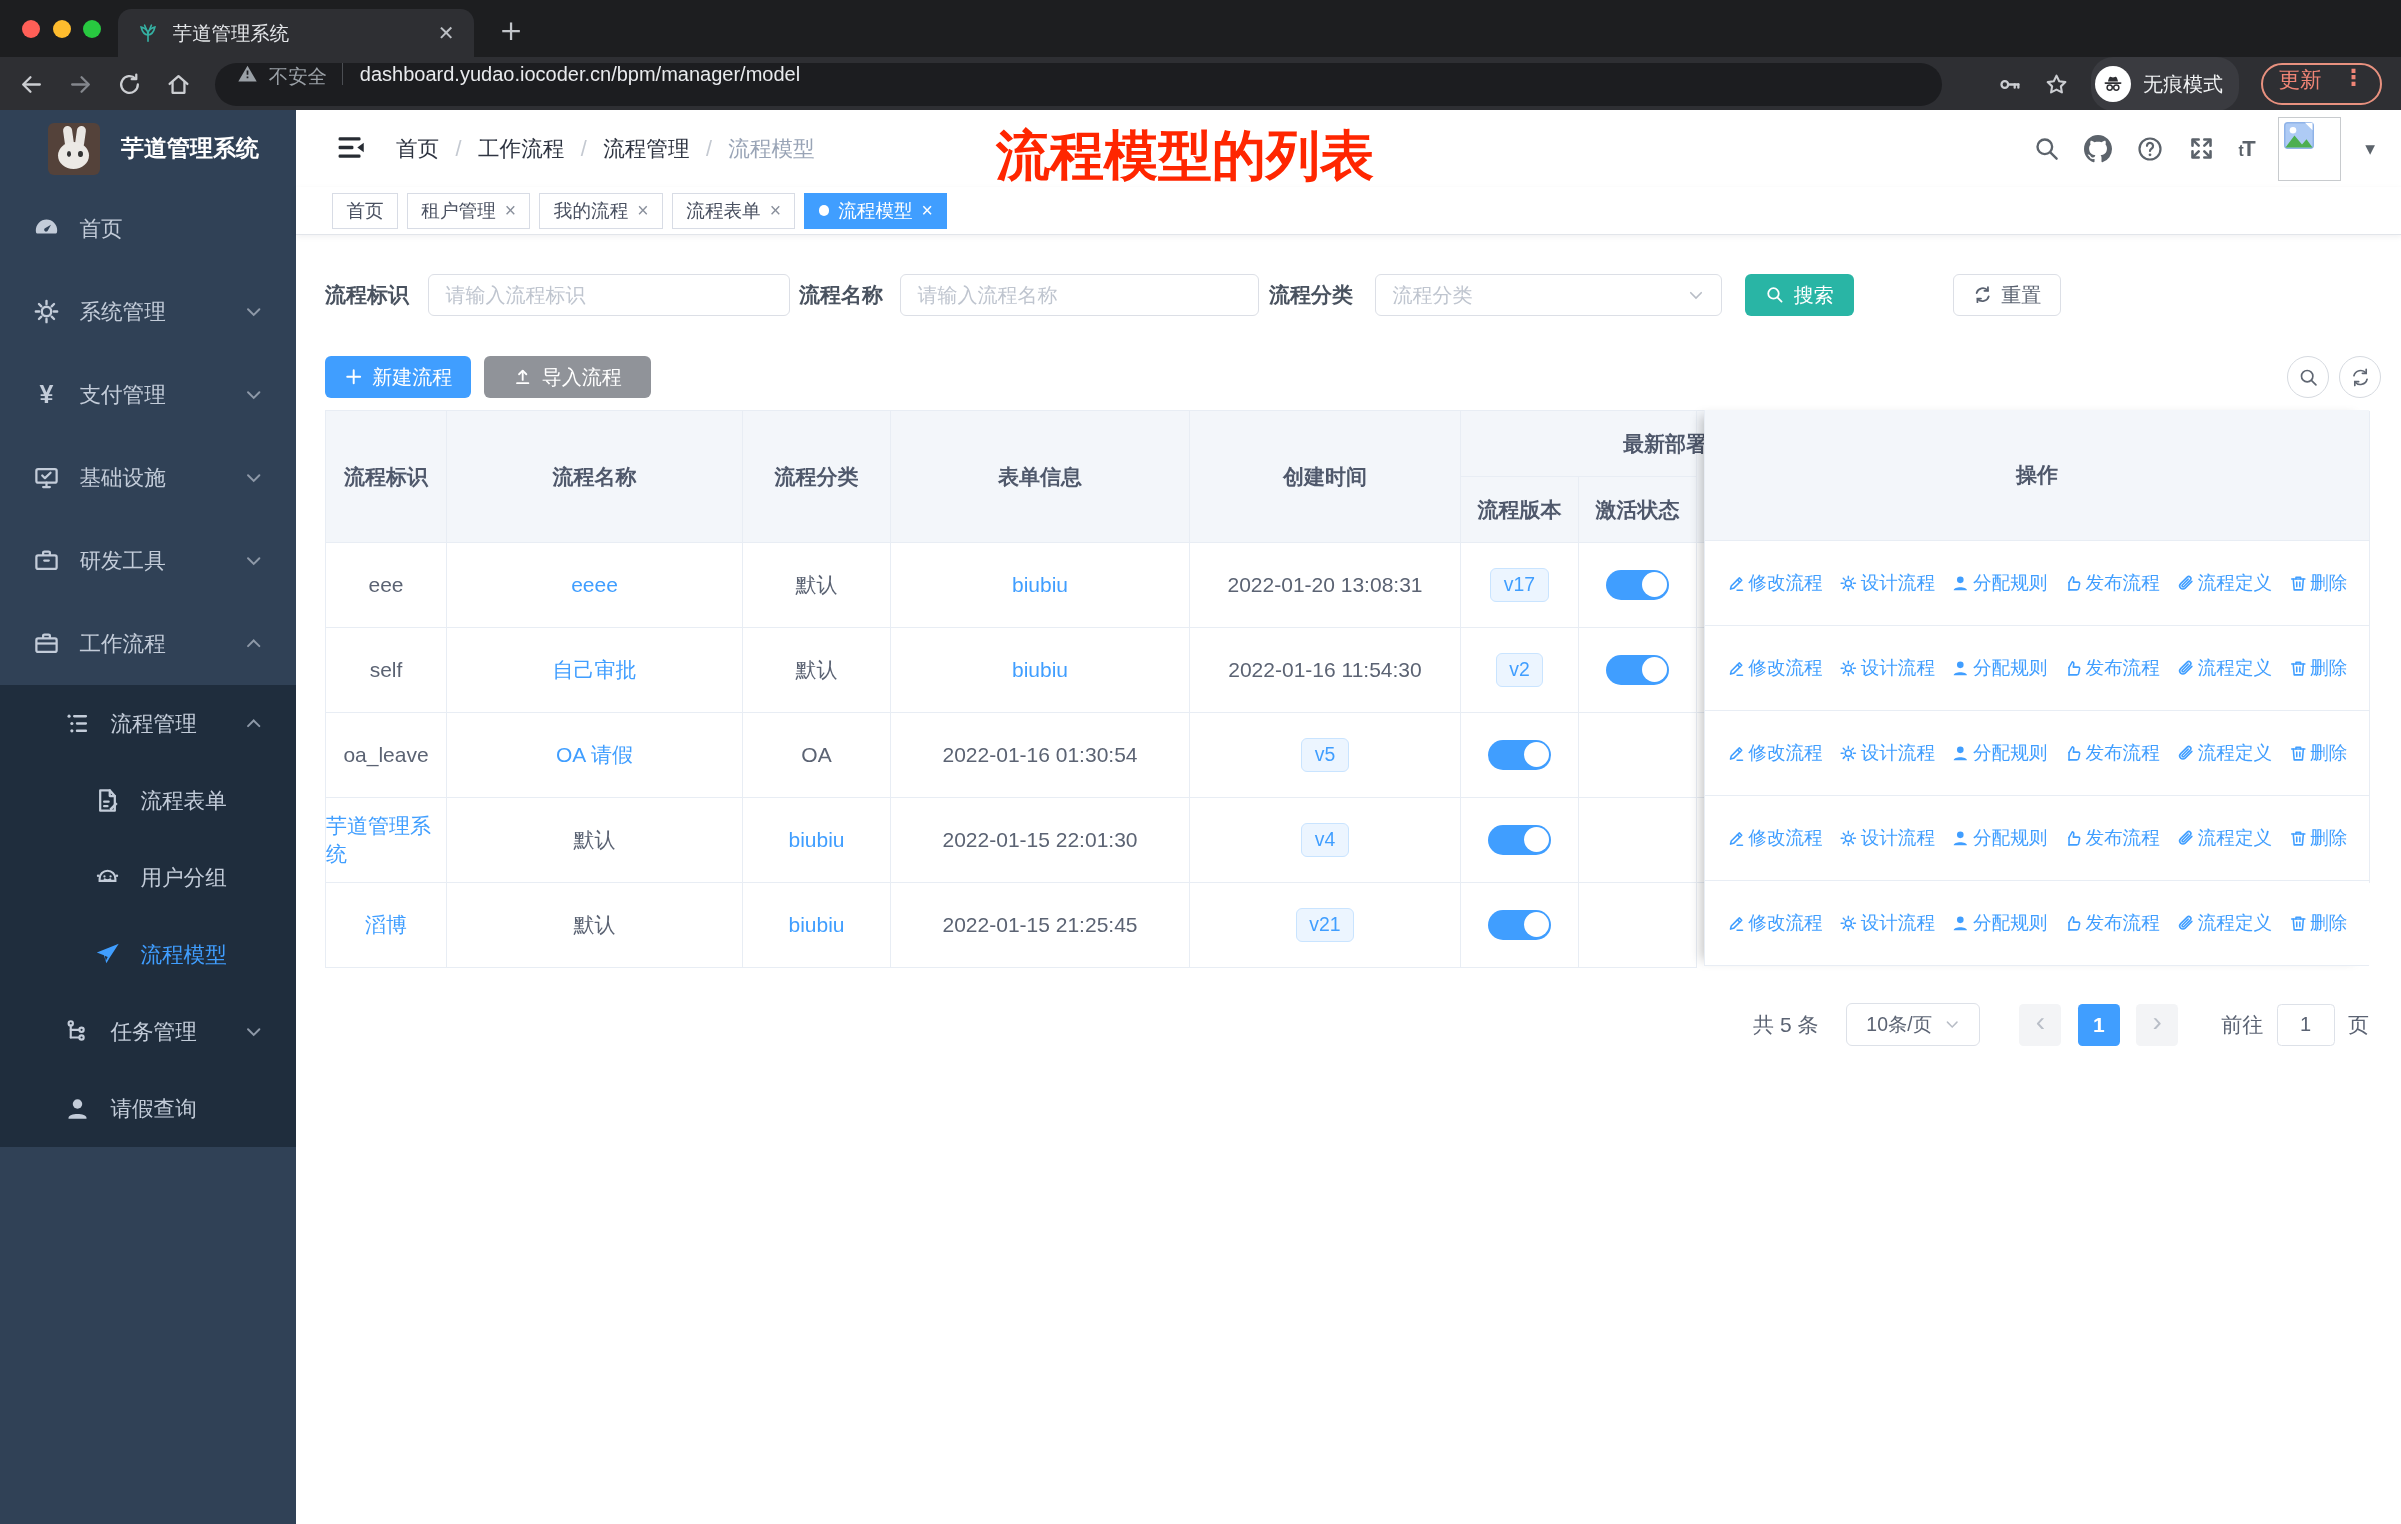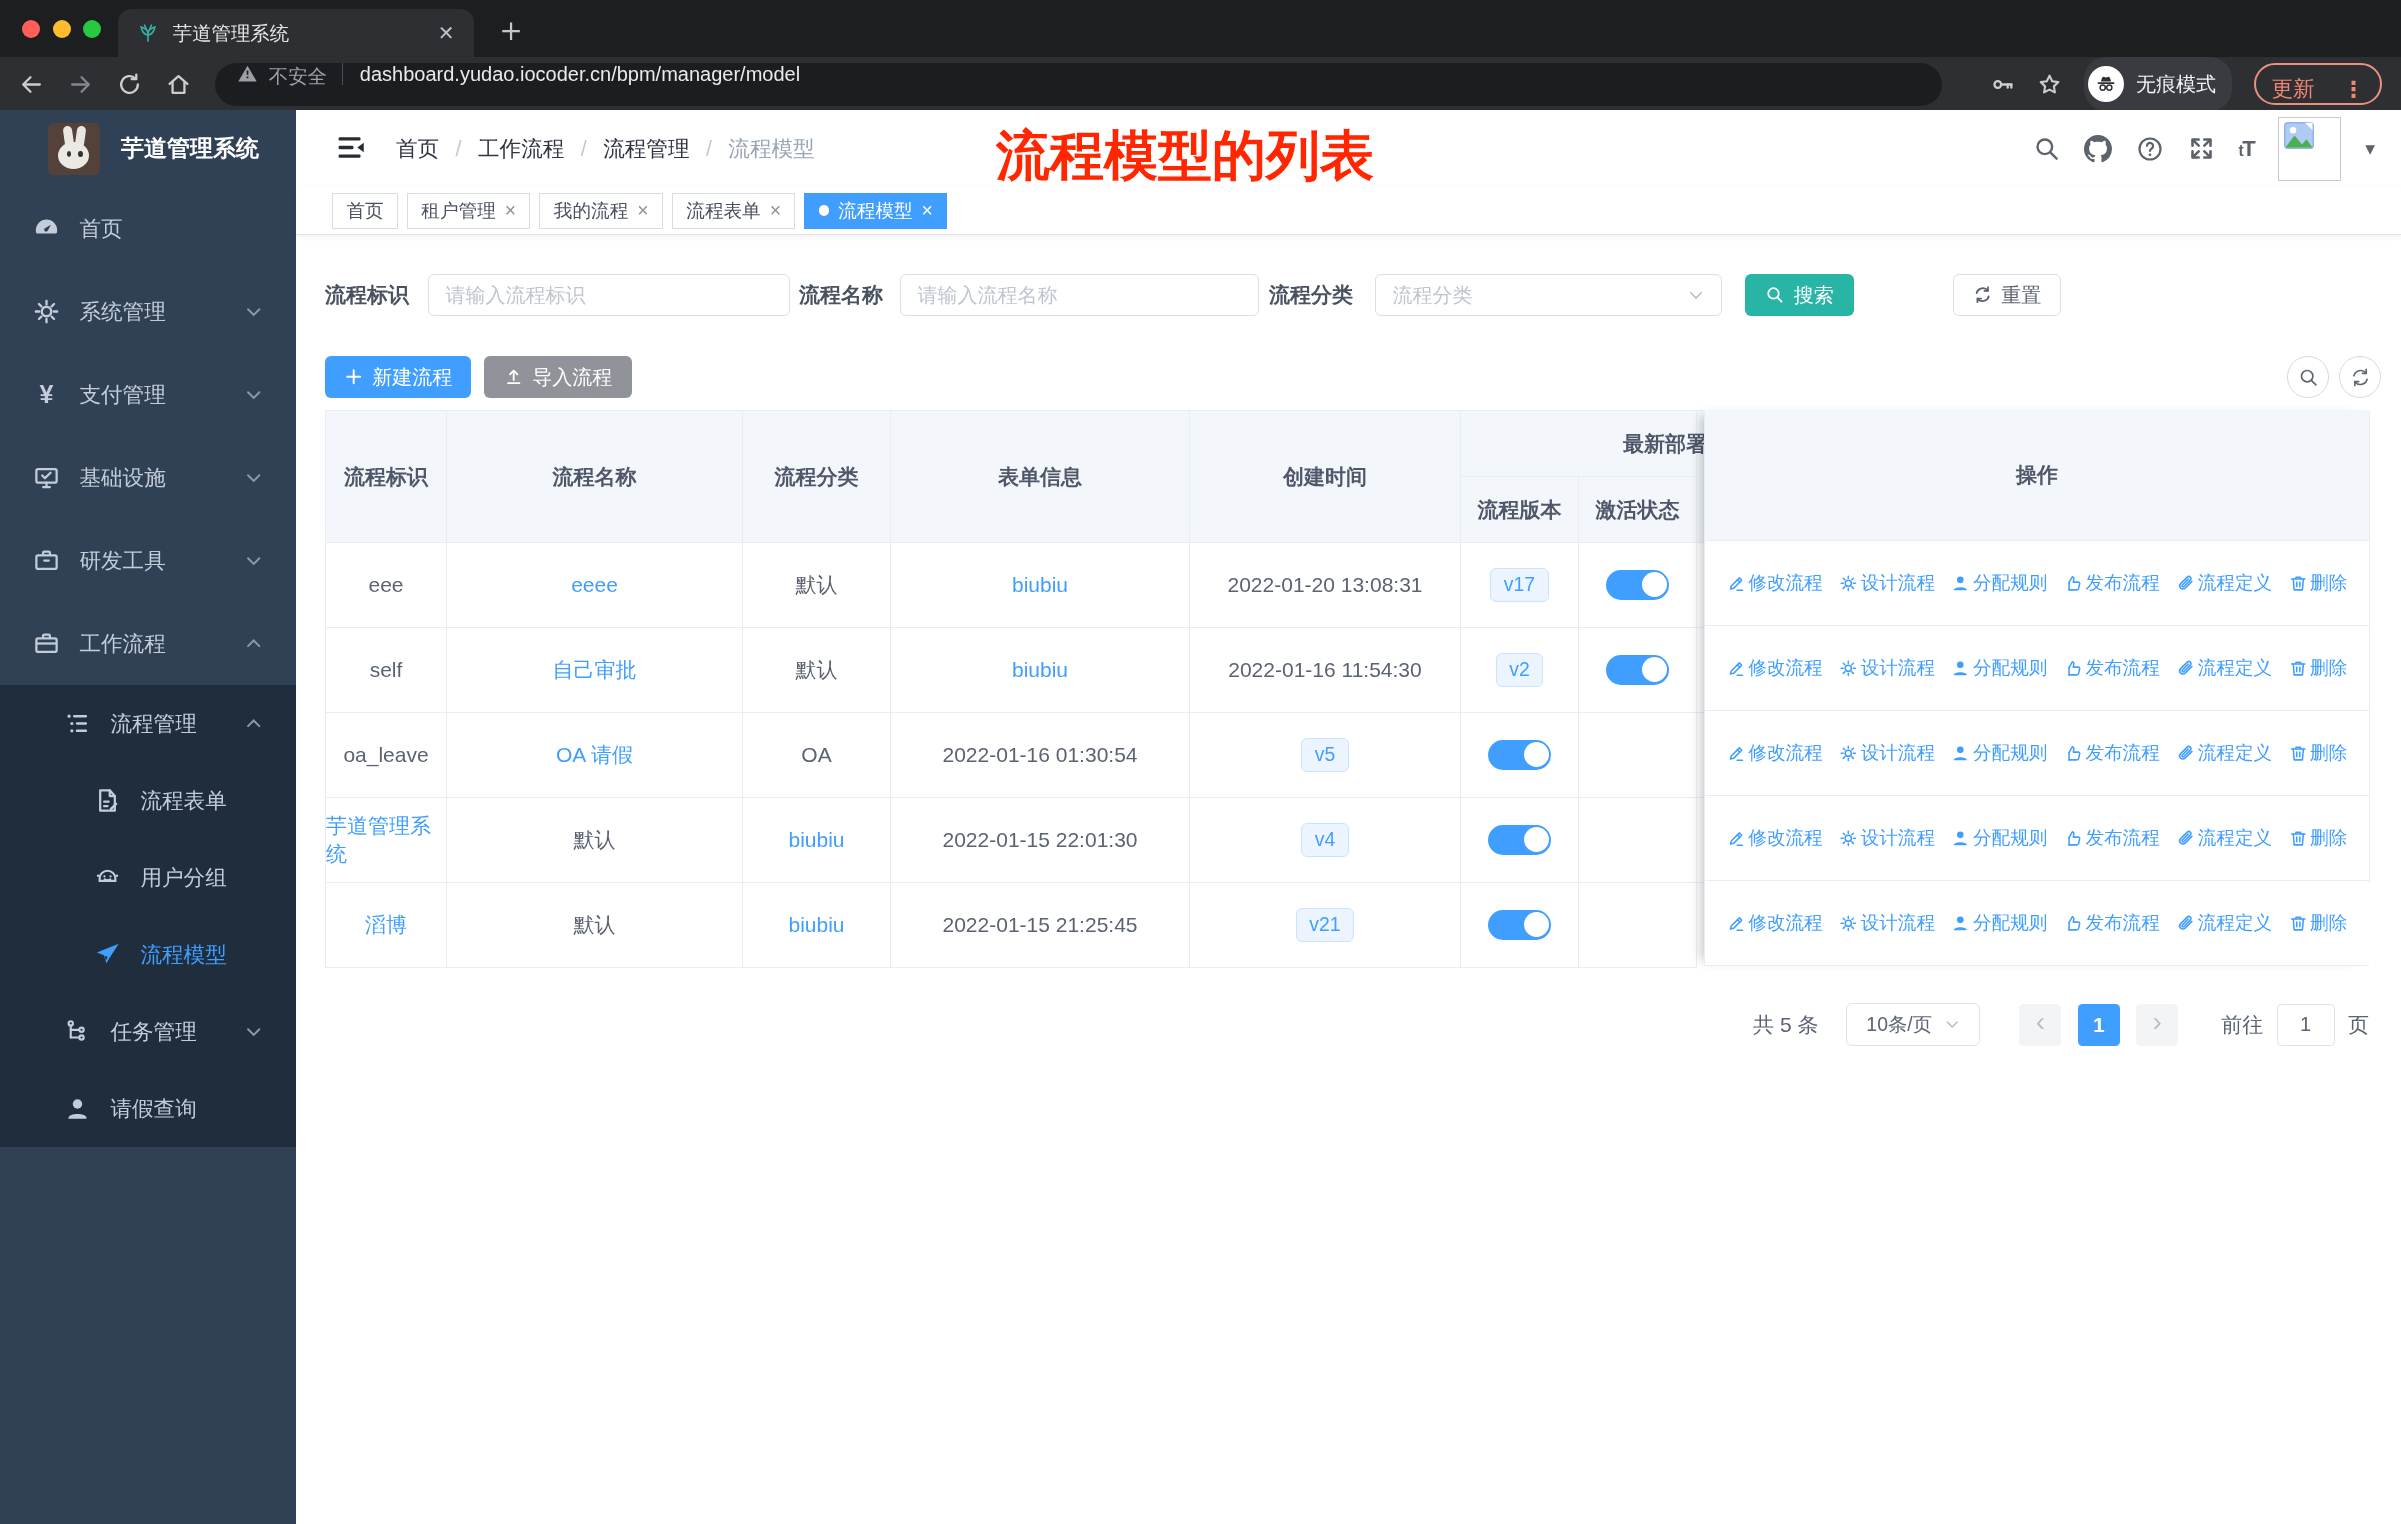--- a/index.html
+++ b/index.html
@@ -24,22 +24,22 @@
            padding:0 22px;box-sizing:border-box;margin-right:22px}
   .sec-label{font-size:19.4px;color:#9aa0a6;margin:0 15px 0 10.4px;white-space:nowrap}
   .url-div{width:1.5px;height:22px;background:#4b4e53;margin-right:16.4px}
   .url-text{font-size:20px;color:#e8eaed;white-space:nowrap}
   .tb-right{display:flex;align-items:center;gap:22px;margin-left:auto;color:#ccced2}
   .incog{height:45px;border-radius:22px;background:#3a3b40;display:flex;align-items:center;
          padding:4.5px 16.4px 4.5px 4.5px;gap:12px}
   .incog-circ{width:36px;height:36px;border-radius:50%;background:#fff;display:flex;
               align-items:center;justify-content:center;color:#2e2f33}
   .incog-label{font-size:20px;color:#f1f3f4;white-space:nowrap}
-  .update{height:42px;border-radius:21px;border:2.2px solid #e8917f;display:flex;align-items:flex-end;
-          gap:28px;padding:0 15px;color:#f08576;font-size:21.6px;box-sizing:border-box}
+  .update{height:42px;border-radius:21px;border:2.2px solid #e8917f;display:flex;align-items:flex-start;
+          gap:21px;padding:0 15px;color:#f08576;font-size:21.6px;box-sizing:border-box}
   .update .dots{font-size:22px;font-weight:700}
 
   
   #app{position:absolute;top:110px;left:0;width:2401px;height:1414px;background:#fff}
   #sidebar{position:absolute;left:0;top:0;width:296px;height:1414px;background:#304156}
   .logo-row{height:77px;display:flex;align-items:center;padding-left:48px}
   .ravatar{width:52px;height:52px;border-radius:6px;background:#54423a;position:relative;overflow:hidden;flex:none}
   .r-ear{position:absolute;width:9px;height:22px;border-radius:5.2px;background:#e9e6e2;top:3px}
   .r-face{position:absolute;width:31px;height:27px;border-radius:50%;background:#ece9e5;left:10.4px;top:19.4px}
   .r-eye{position:absolute;width:4.5px;height:6px;border-radius:50%;background:#333;top:28px}
@@ -459,21 +459,21 @@
         </svg>
       <span>重置</span>
     </div>
 
     <div class="btn btn-create" style="left:29px;width:146px;top:246px">
       <svg width="19.4" height="19.4" viewBox="0 0 24 24" fill="none" stroke="#fff" stroke-width="2.4" stroke-linecap="round">
           <path d="M12 4v16M4 12h16"></path>
         </svg>
       <span>新建流程</span>
     </div>
-    <div class="btn btn-import" style="left:188px;width:148px;top:246px">
+    <div class="btn btn-import" style="left:188px;width:167px;top:246px">
       <svg width="19.4" height="19.4" viewBox="0 0 24 24" fill="none" stroke="#fff" stroke-width="2.3" stroke-linecap="round" stroke-linejoin="round">
           <path d="M12 16V5"></path>
           <path d="M7.5 9L12 4.5 16.5 9"></path>
           <path d="M5 20h14"></path>
         </svg>
       <span>导入流程</span>
     </div>
     <div class="circ" style="left:1991px;top:246px">
       <svg width="21" height="21" viewBox="0 0 24 24" fill="none" stroke="currentColor" stroke-width="1.9" stroke-linecap="round">
           <circle cx="10.5" cy="10.5" r="6.5"></circle>

